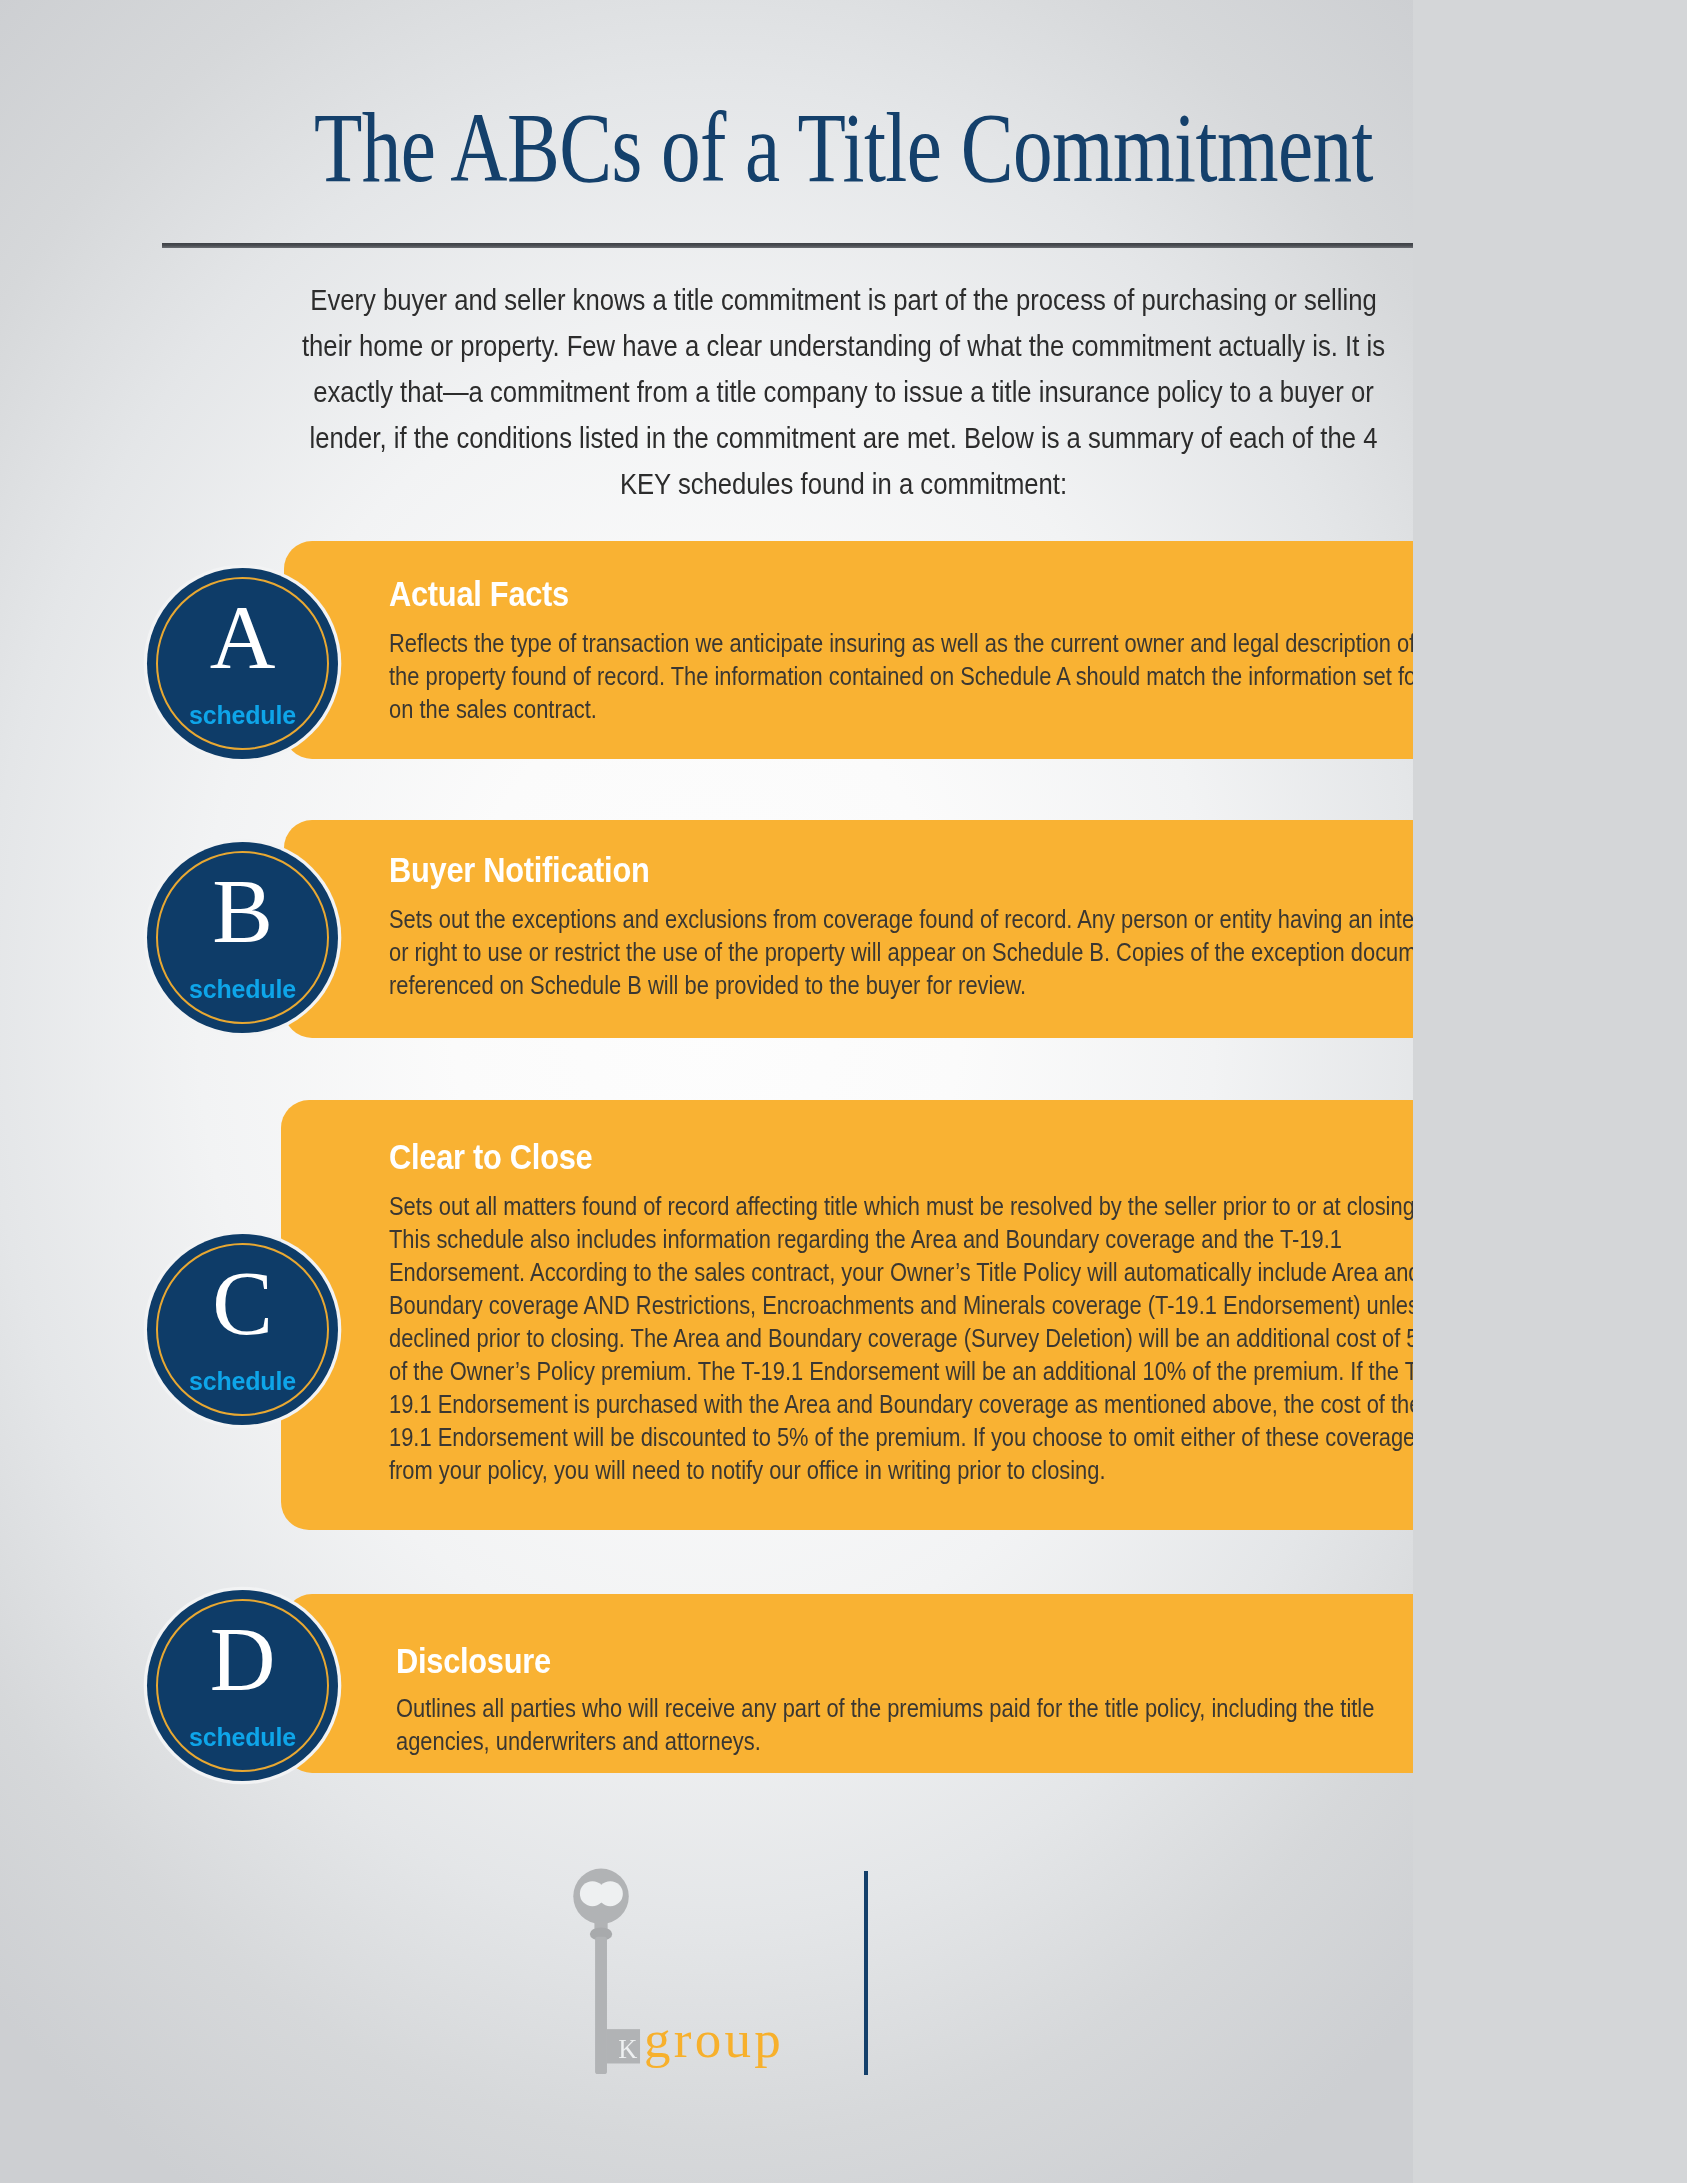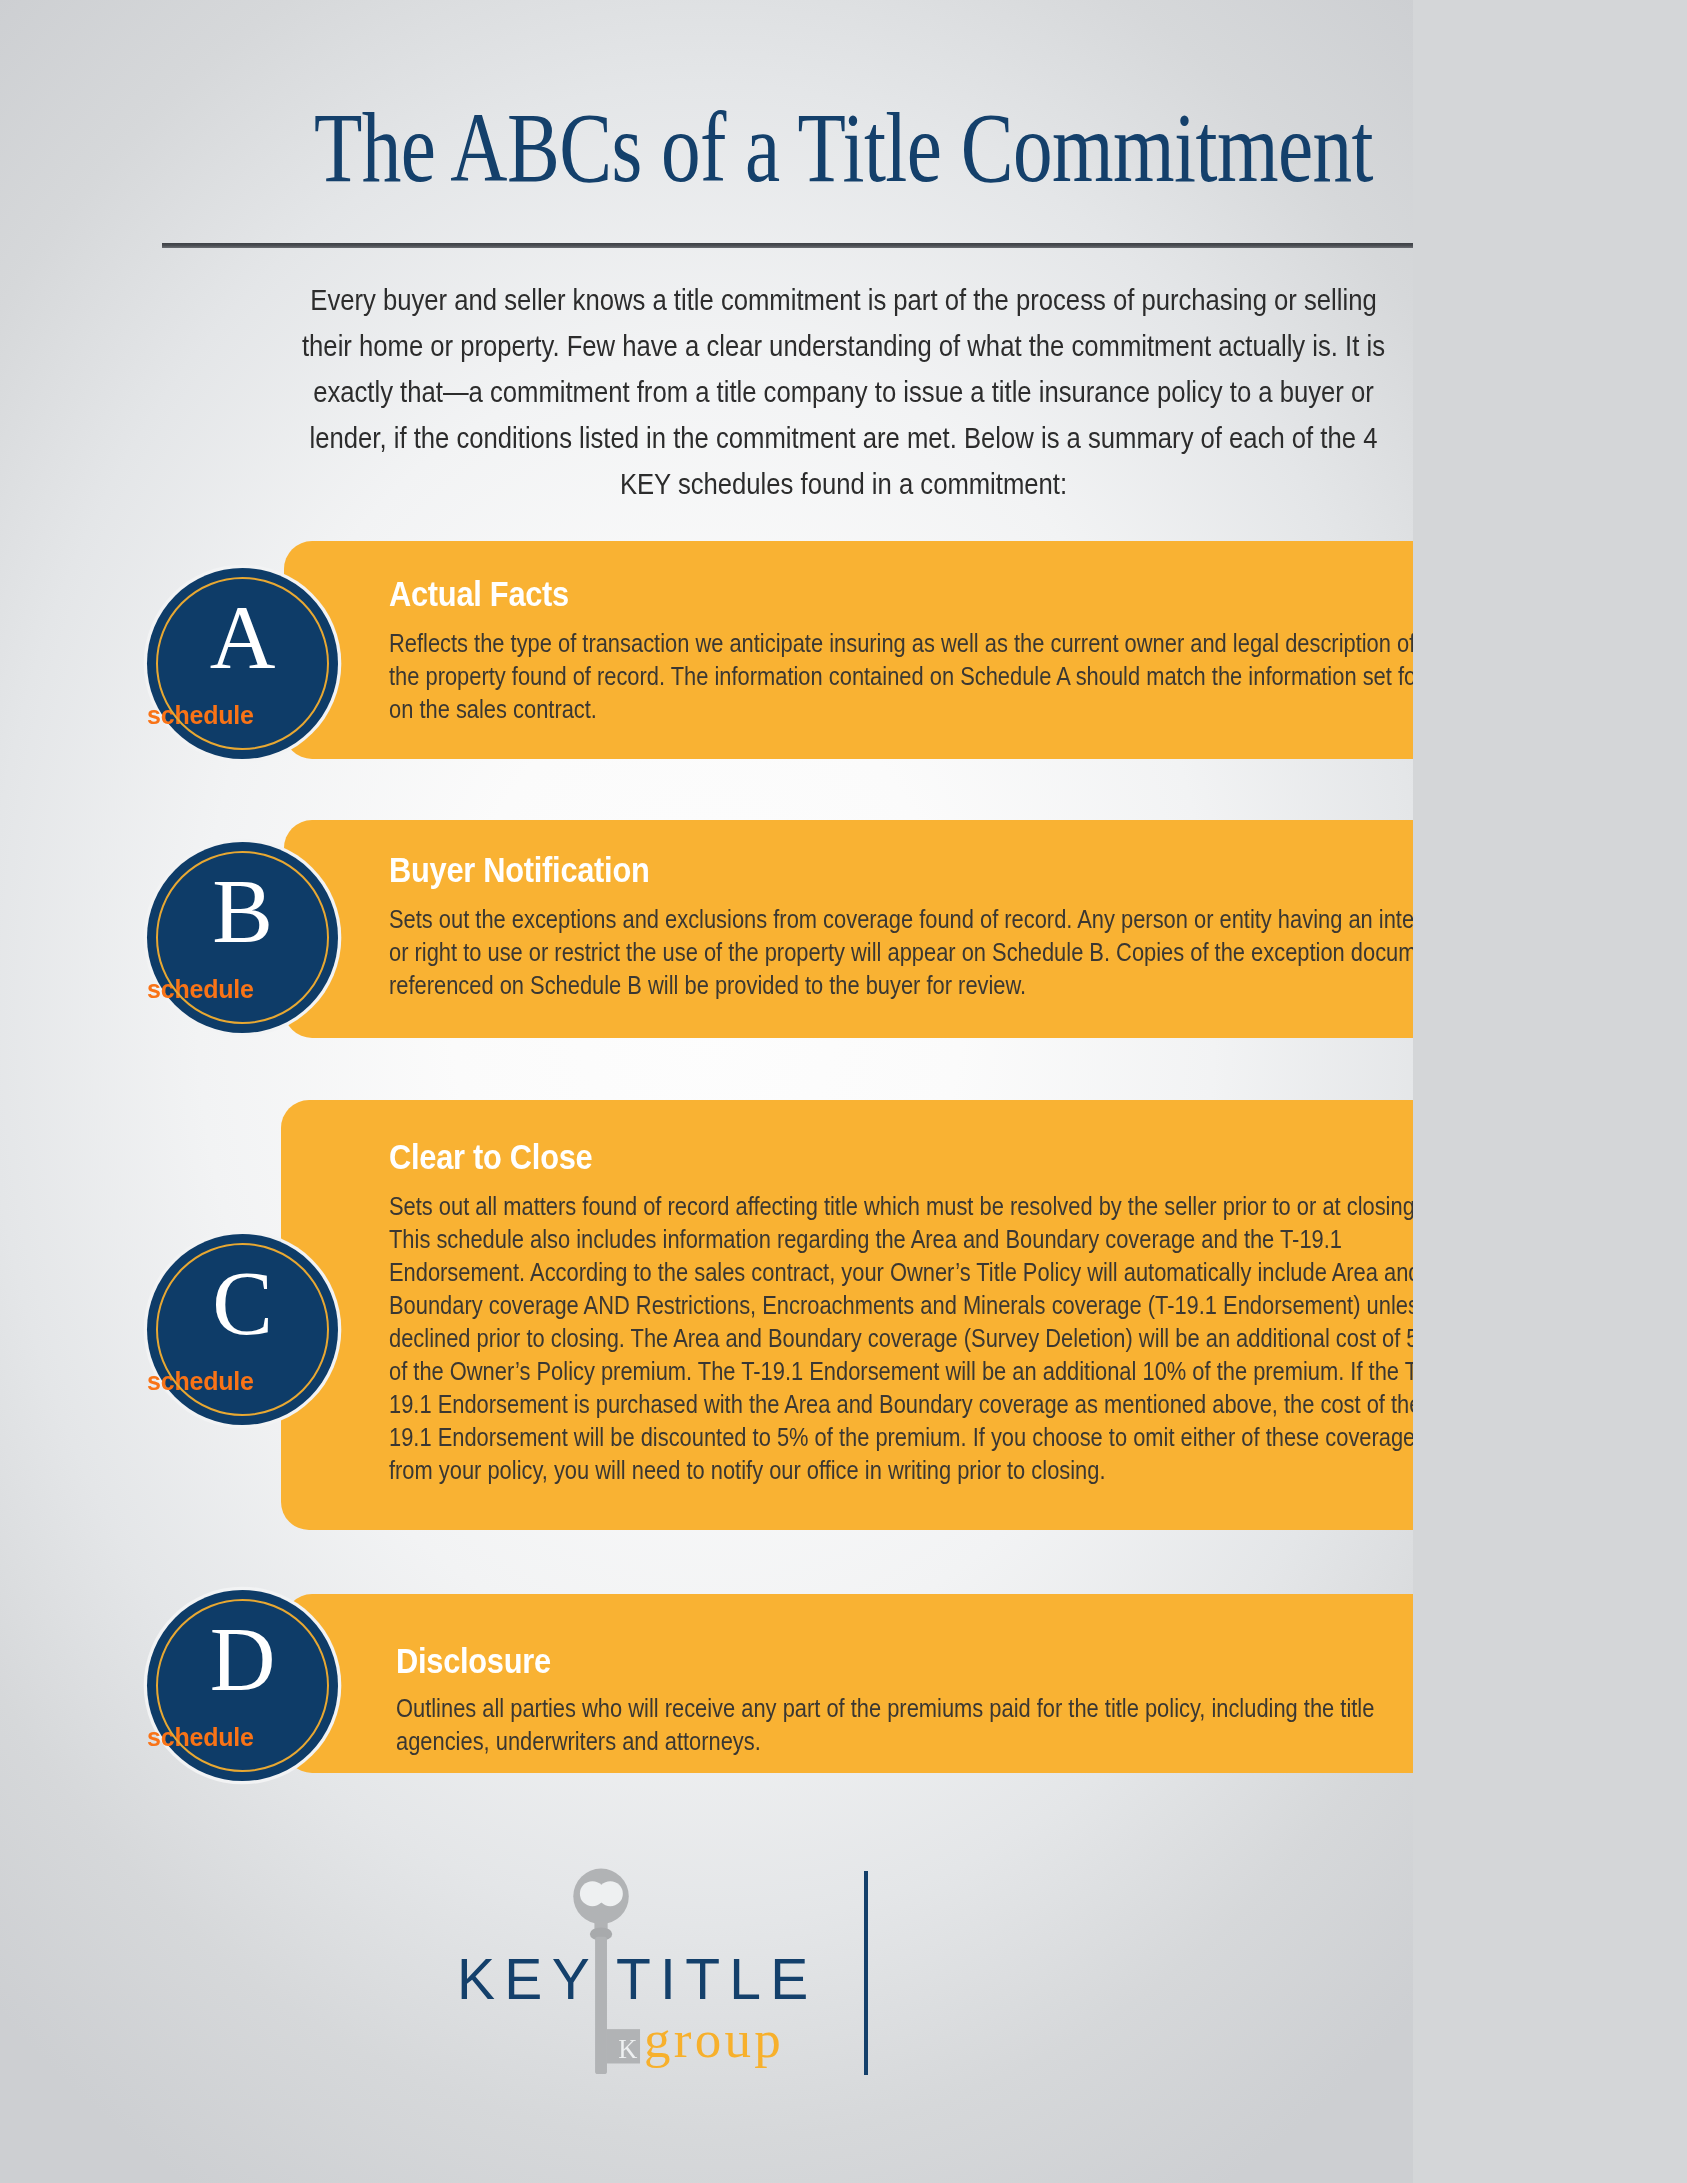--- a/index.html
+++ b/index.html
@@ -110,24 +110,24 @@
     font-size: 91px;
     line-height: 1;
     color: #ffffff;
   }
 
   .badge-sub {
     position: absolute;
     left: 0;
     bottom: 29px;
     width: 191px;
-    text-align: left;
+    text-align: center;
     font-size: 25px;
     font-weight: bold;
-    color: #f97316;
+    color: #0ea5e9;
     letter-spacing: -0.2px;
   }
 
   .sched-heading {
     position: absolute;
     font-size: 35px;
     font-weight: bold;
     color: #ffffff;
     letter-spacing: -0.3px;
     transform: scaleX(0.88);
@@ -274,23 +274,20 @@
 
       <rect x="208" y="104" width="20" height="18" fill="#b1b3b5"></rect>
       <ellipse cx="218" cy="124" rx="17" ry="10" fill="#a8aaac"></ellipse>
 
       <rect x="209" y="128" width="18" height="208" rx="4" fill="#b1b3b5"></rect>
 
       <rect x="227" y="268" width="50" height="52" fill="#b1b3b5"></rect>
       <text x="244" y="312" font-family="'Liberation Serif', serif" font-size="40" fill="#eef0f1">K</text>
     </svg>
 
-    <div id="logo-wordmark">
-      <span id="logo-key-word">KEY</span><span id="logo-title-word">TITLE</span>
-    </div>
 
     <div id="logo-group">group</div>
   </div>
 
   <div id="footer-divider"></div>
 
 
 </div>
 
 

